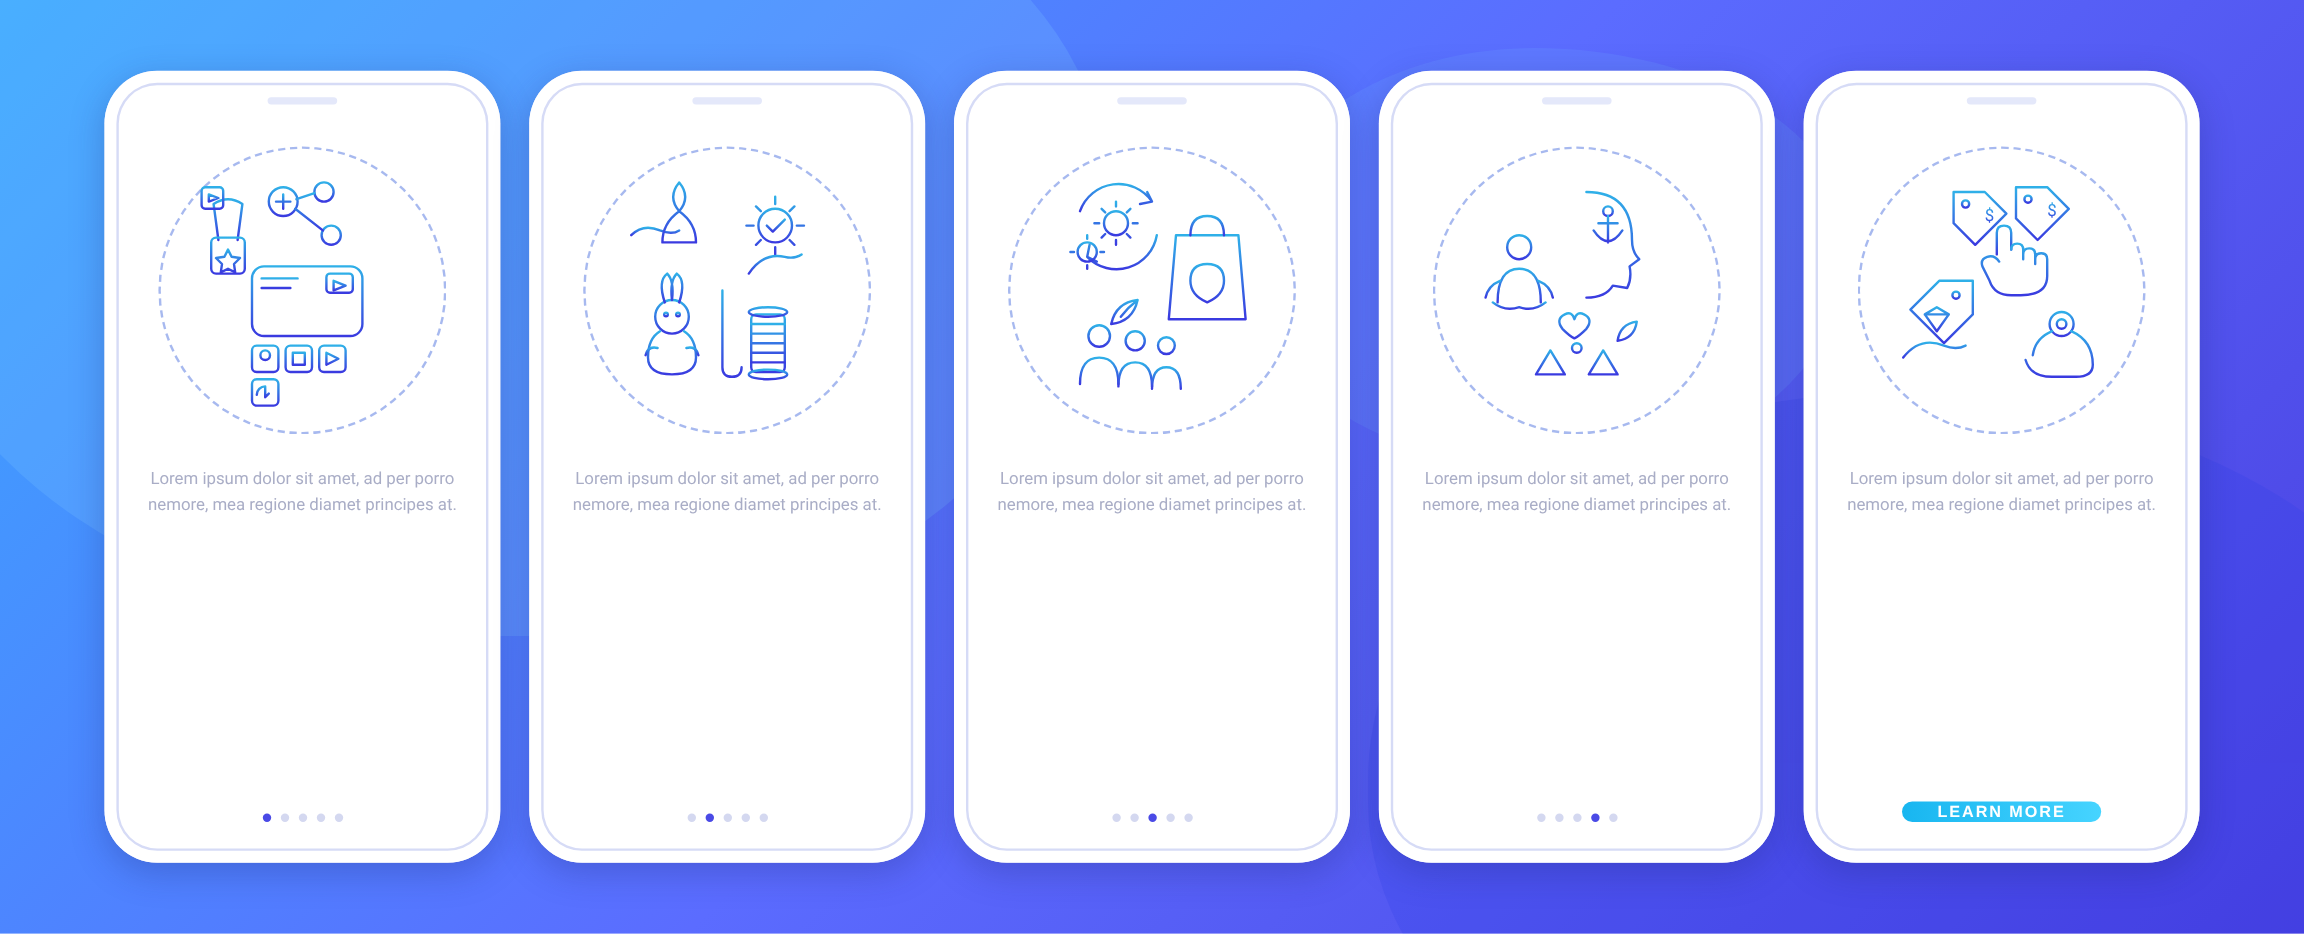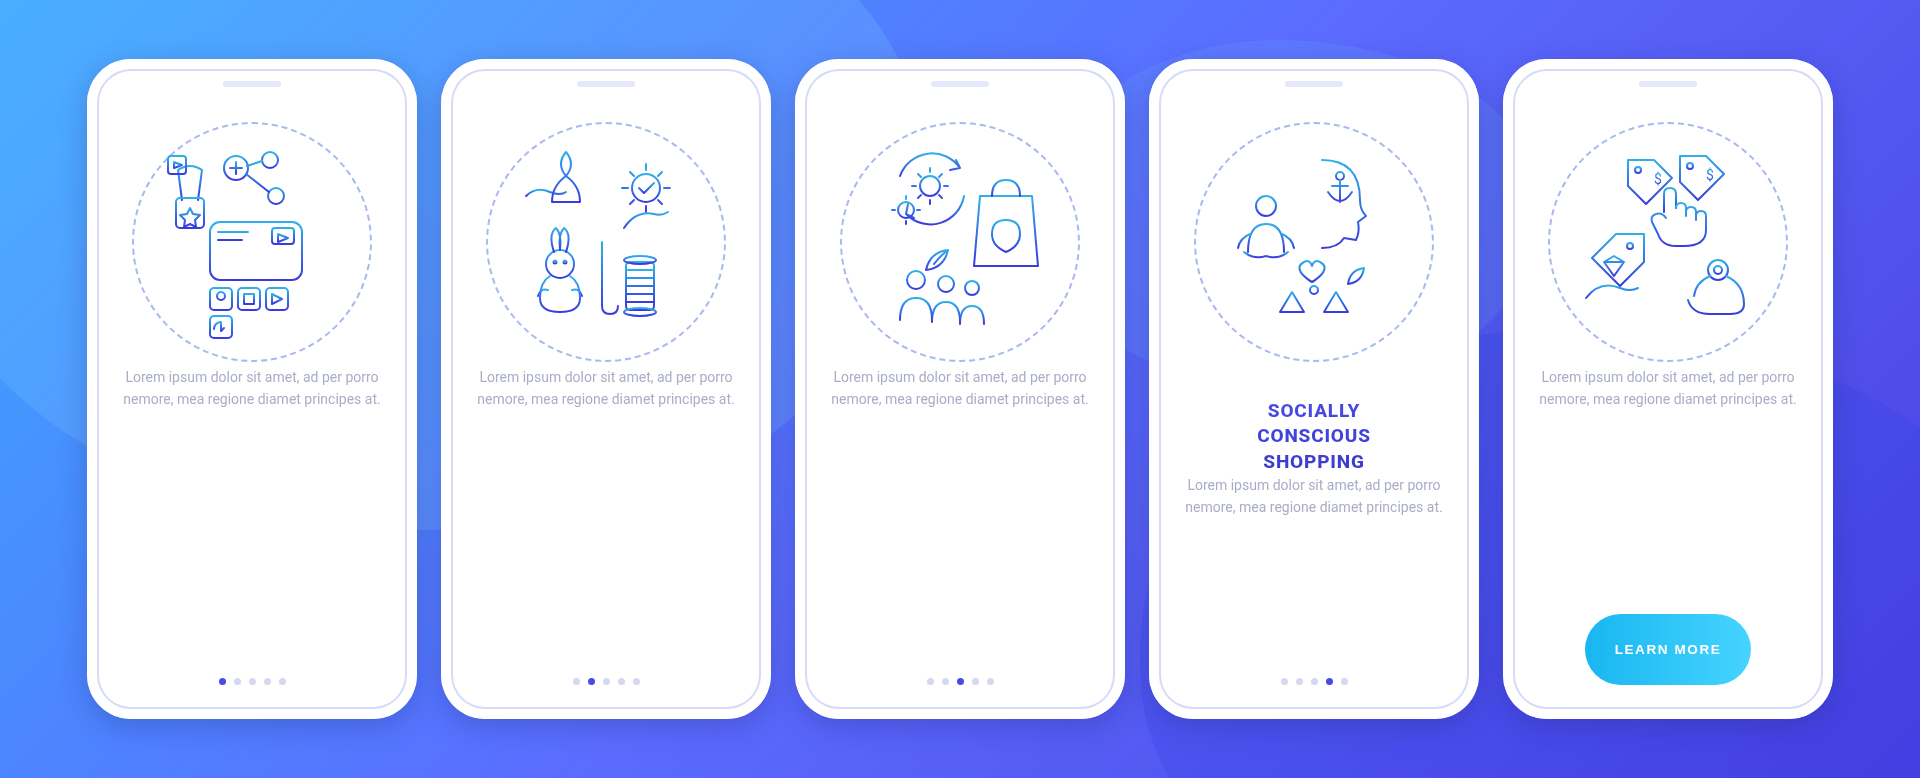--- a/index.html
+++ b/index.html
@@ -79,38 +79,39 @@
     -webkit-background-clip: text;
     background-clip: text;
     color: transparent;
     text-transform: uppercase;
     min-height: 78px;
     display: flex; align-items: center; justify-content: center;
     white-space: pre-line;
   }
 
   .card-body {
+    margin-top: 22px;
     font-size: 14px;
     line-height: 1.55;
     text-align: center;
     color: #A9ADC6;
     max-width: 260px;
   }
 
   .dots {
     margin-top: auto;
     display: flex; gap: 8px;
     align-items: center;
   }
   .dot { width: 7px; height: 7px; border-radius: 50%; background: #D4D8F0; }
   .dot.active { background: #4A4AE6; }
 
   .cta {
     margin-top: auto;
-    padding: 28px 30px;
+    padding: 1px 30px;
     border-radius: 999px;
     font-size: 13.5px;
     letter-spacing: 1.6px;
     font-weight: 700;
     color: #fff;
     background: linear-gradient(90deg, #18B6F0 0%, #46D4FF 100%);
     text-transform: uppercase;
     border: none;
   }
 
@@ -285,23 +286,20 @@
             <path d="M78 150 l-12 20 h24 z"></path>
             <path d="M122 150 l-12 20 h24 z"></path>
             <circle cx="100" cy="148" r="4"></circle>
             <path d="M88 132 q-6-8 2-12 q6-3 8 4 q2-7 8-4 q8 4 2 12 q-6 6 -10 8 q-4-2 -10-8 z"></path>
             <path d="M150 126 q-14 2 -16 16 q14 -2 16 -16 z"></path>
             <path d="M86 182 h28"></path>
           </g>
         </svg>
       </div>
     </div>
-    <div class="card-title">SOCIALLY
-CONSCIOUS
-SHOPPING</div>
     <div class="card-body">Lorem ipsum dolor sit amet, ad per porro nemore, mea regione diamet principes at.</div>
     <div class="dots">
       <span class="dot"></span>
       <span class="dot"></span>
       <span class="dot"></span>
       <span class="dot active"></span>
       <span class="dot"></span>
     </div>
   </div>
 

